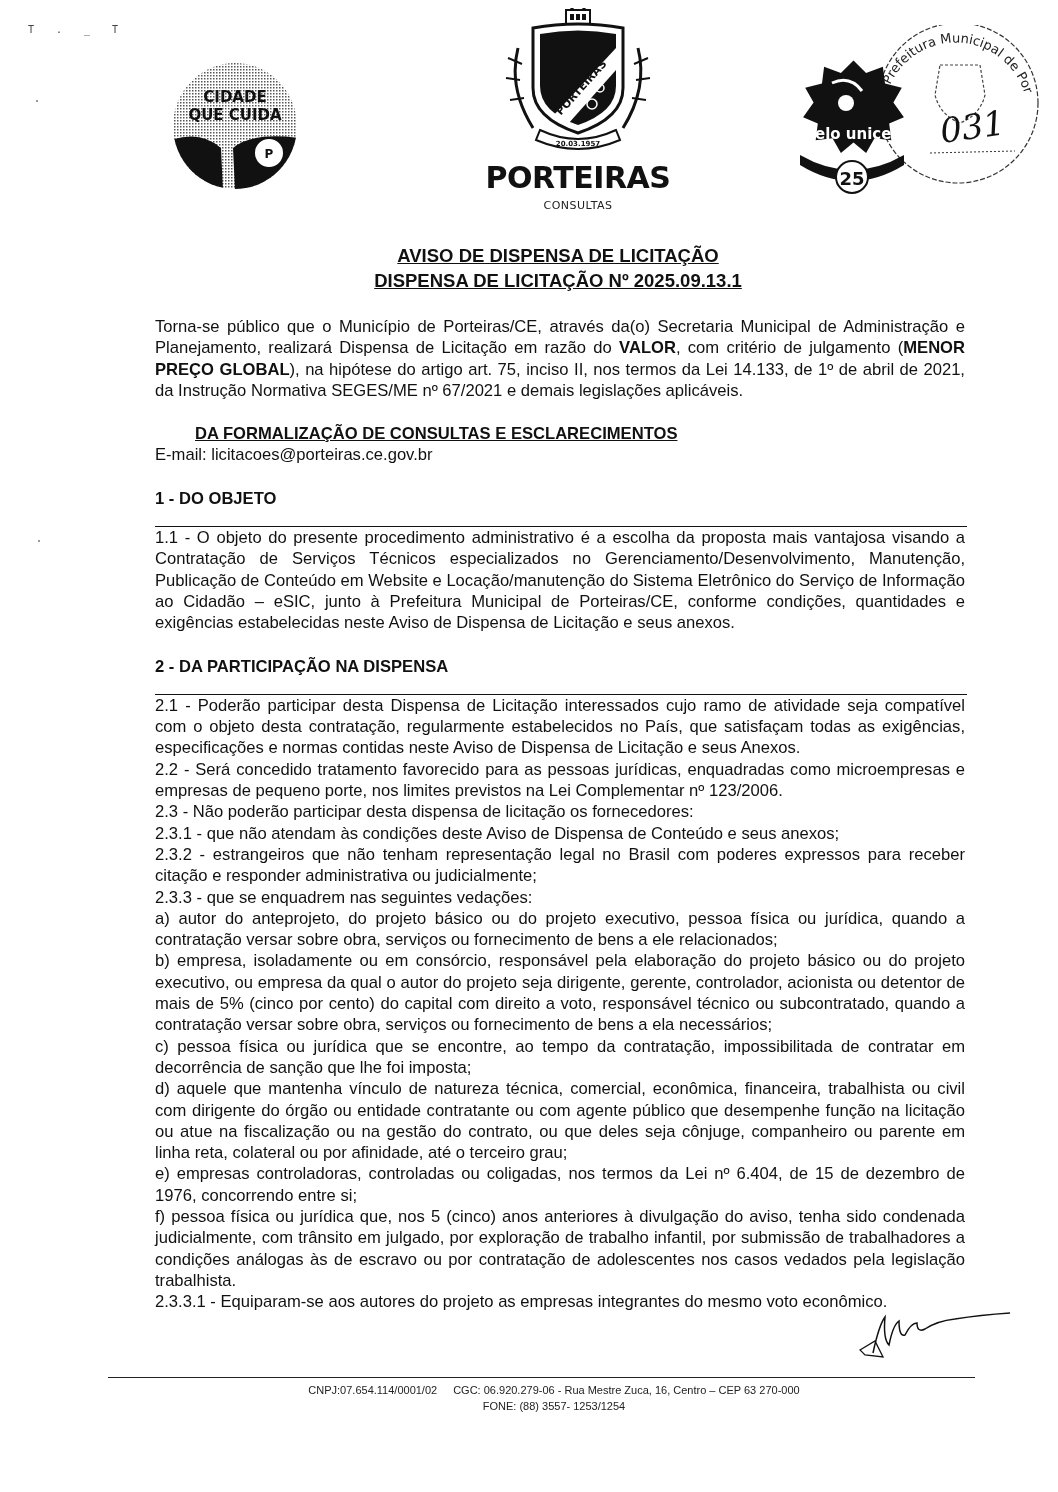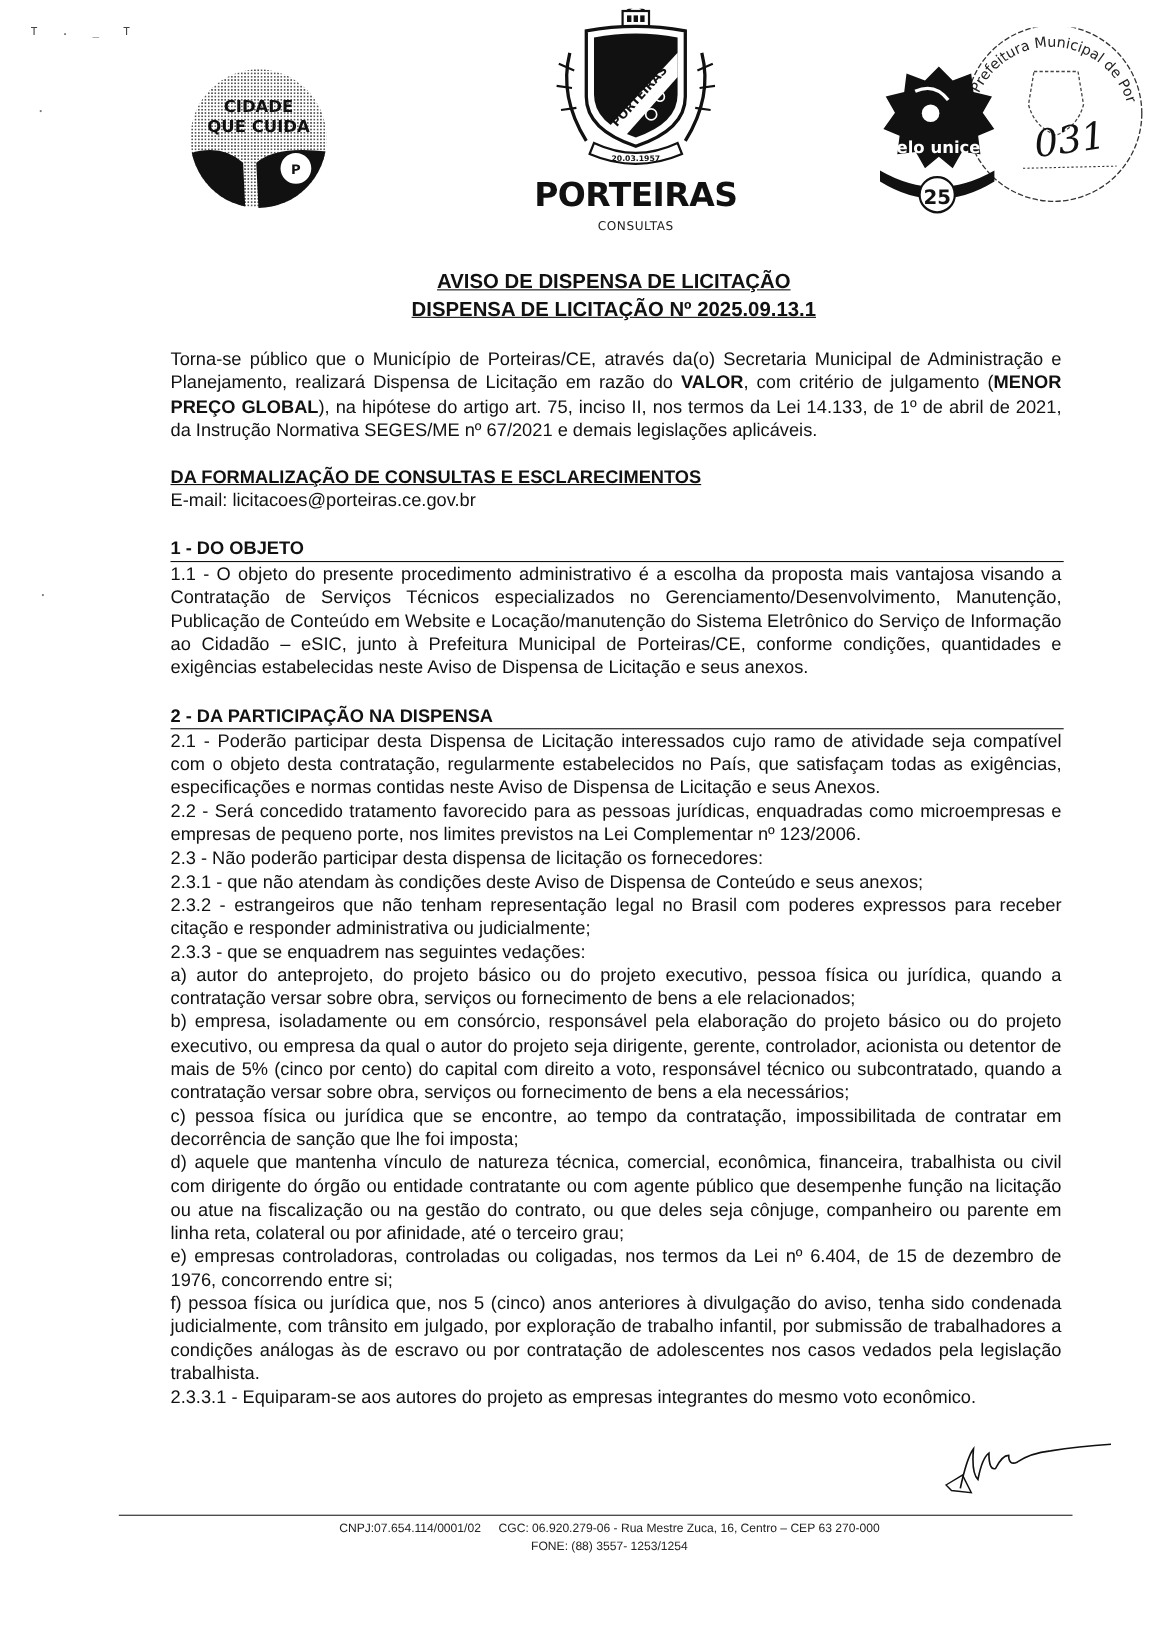--- a/index.html
+++ b/index.html
@@ -44,23 +44,23 @@
     transform-origin: 0 0;
   }
   .title {
     text-align: center; font-weight: bold; font-size: 18.5px; line-height: 25px;
     margin-left: -4px;
     text-decoration: underline;
   }
   .para { text-align: justify; margin: 0; }
   .intro { margin-top: 23px; }
   .gap-lg { height: 22px; }
-  .sub-heading { font-weight: bold; text-decoration: underline; display: inline-block; }
+  .sub-heading { font-weight: bold; text-decoration: underline; display: inline-block; margin-left: 40px; }
   .section-heading {
-    font-weight: bold; border-bottom: 1.6px solid #111; padding-bottom: 1px;
+    font-weight: bold; border-bottom: 1.6px solid #111; padding-bottom: 17px;
     margin-right: -2px;
   }
   b { font-weight: bold; }
 
   .signature {
     position: absolute; left: 855px; top: 1305px; width: 160px; height: 60px;
   }
 
   .footer-rule {
     position: absolute; left: 108px; top: 1377px; width: 867px; height: 0;

